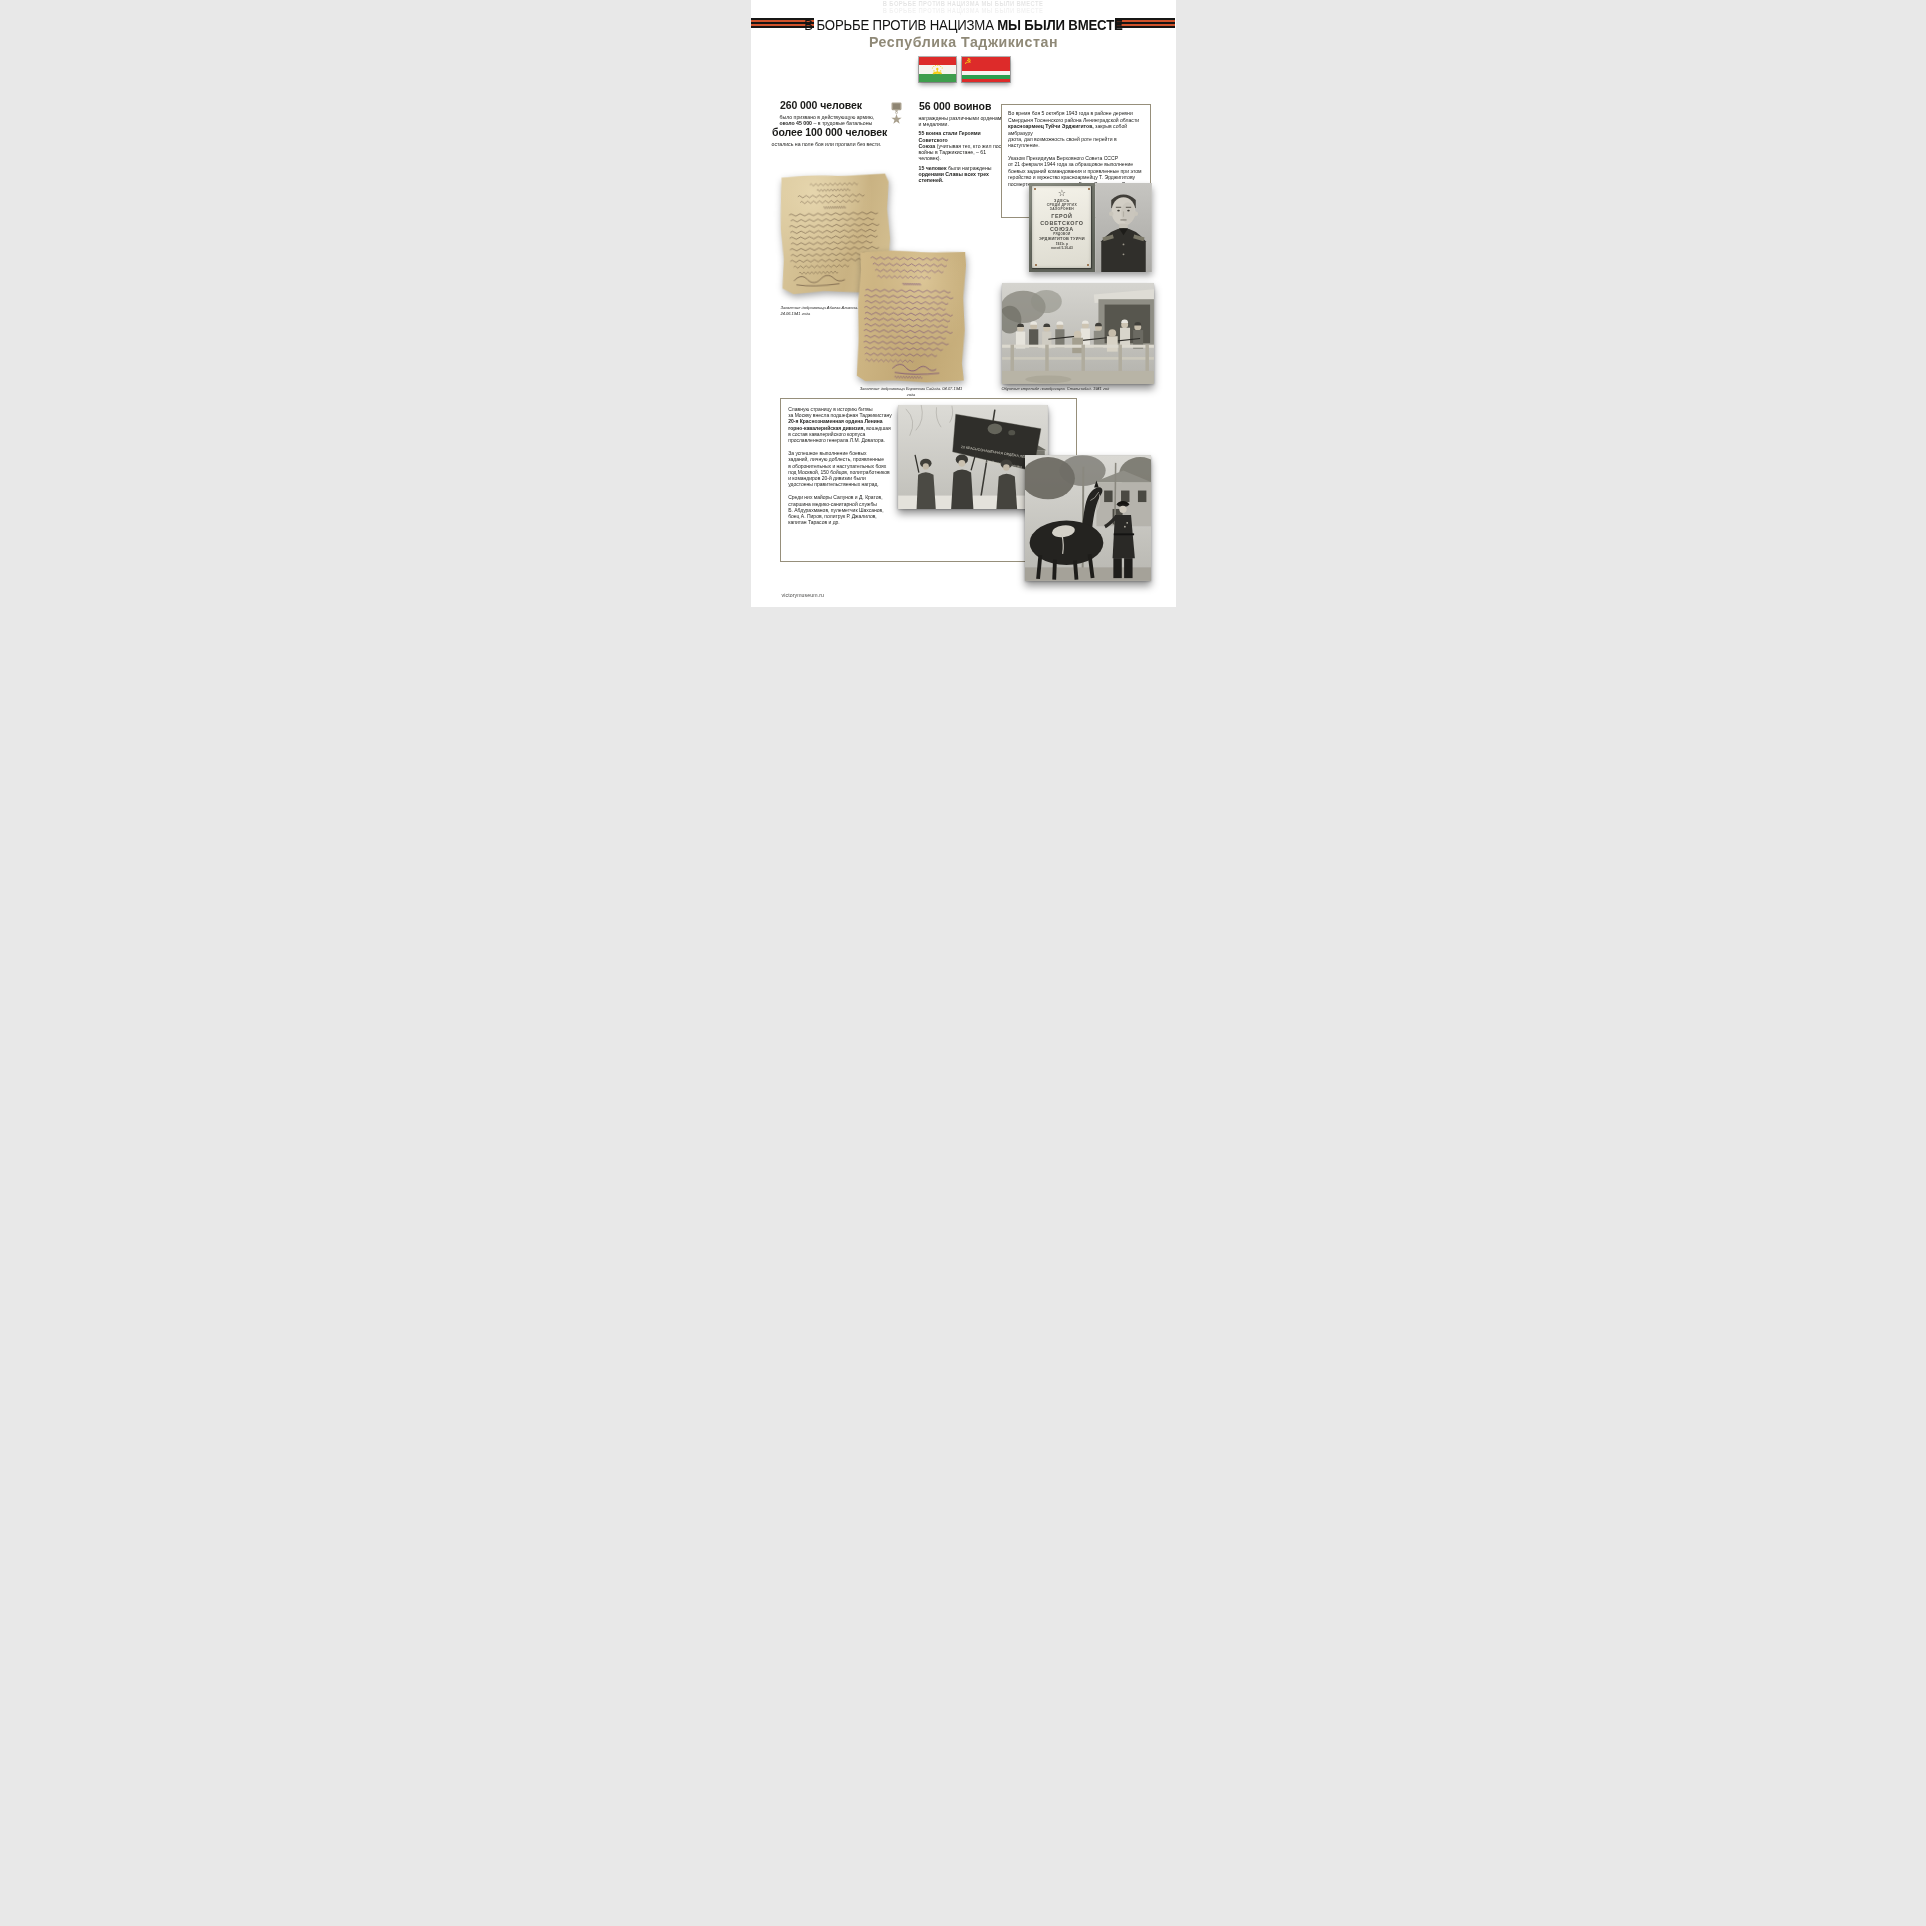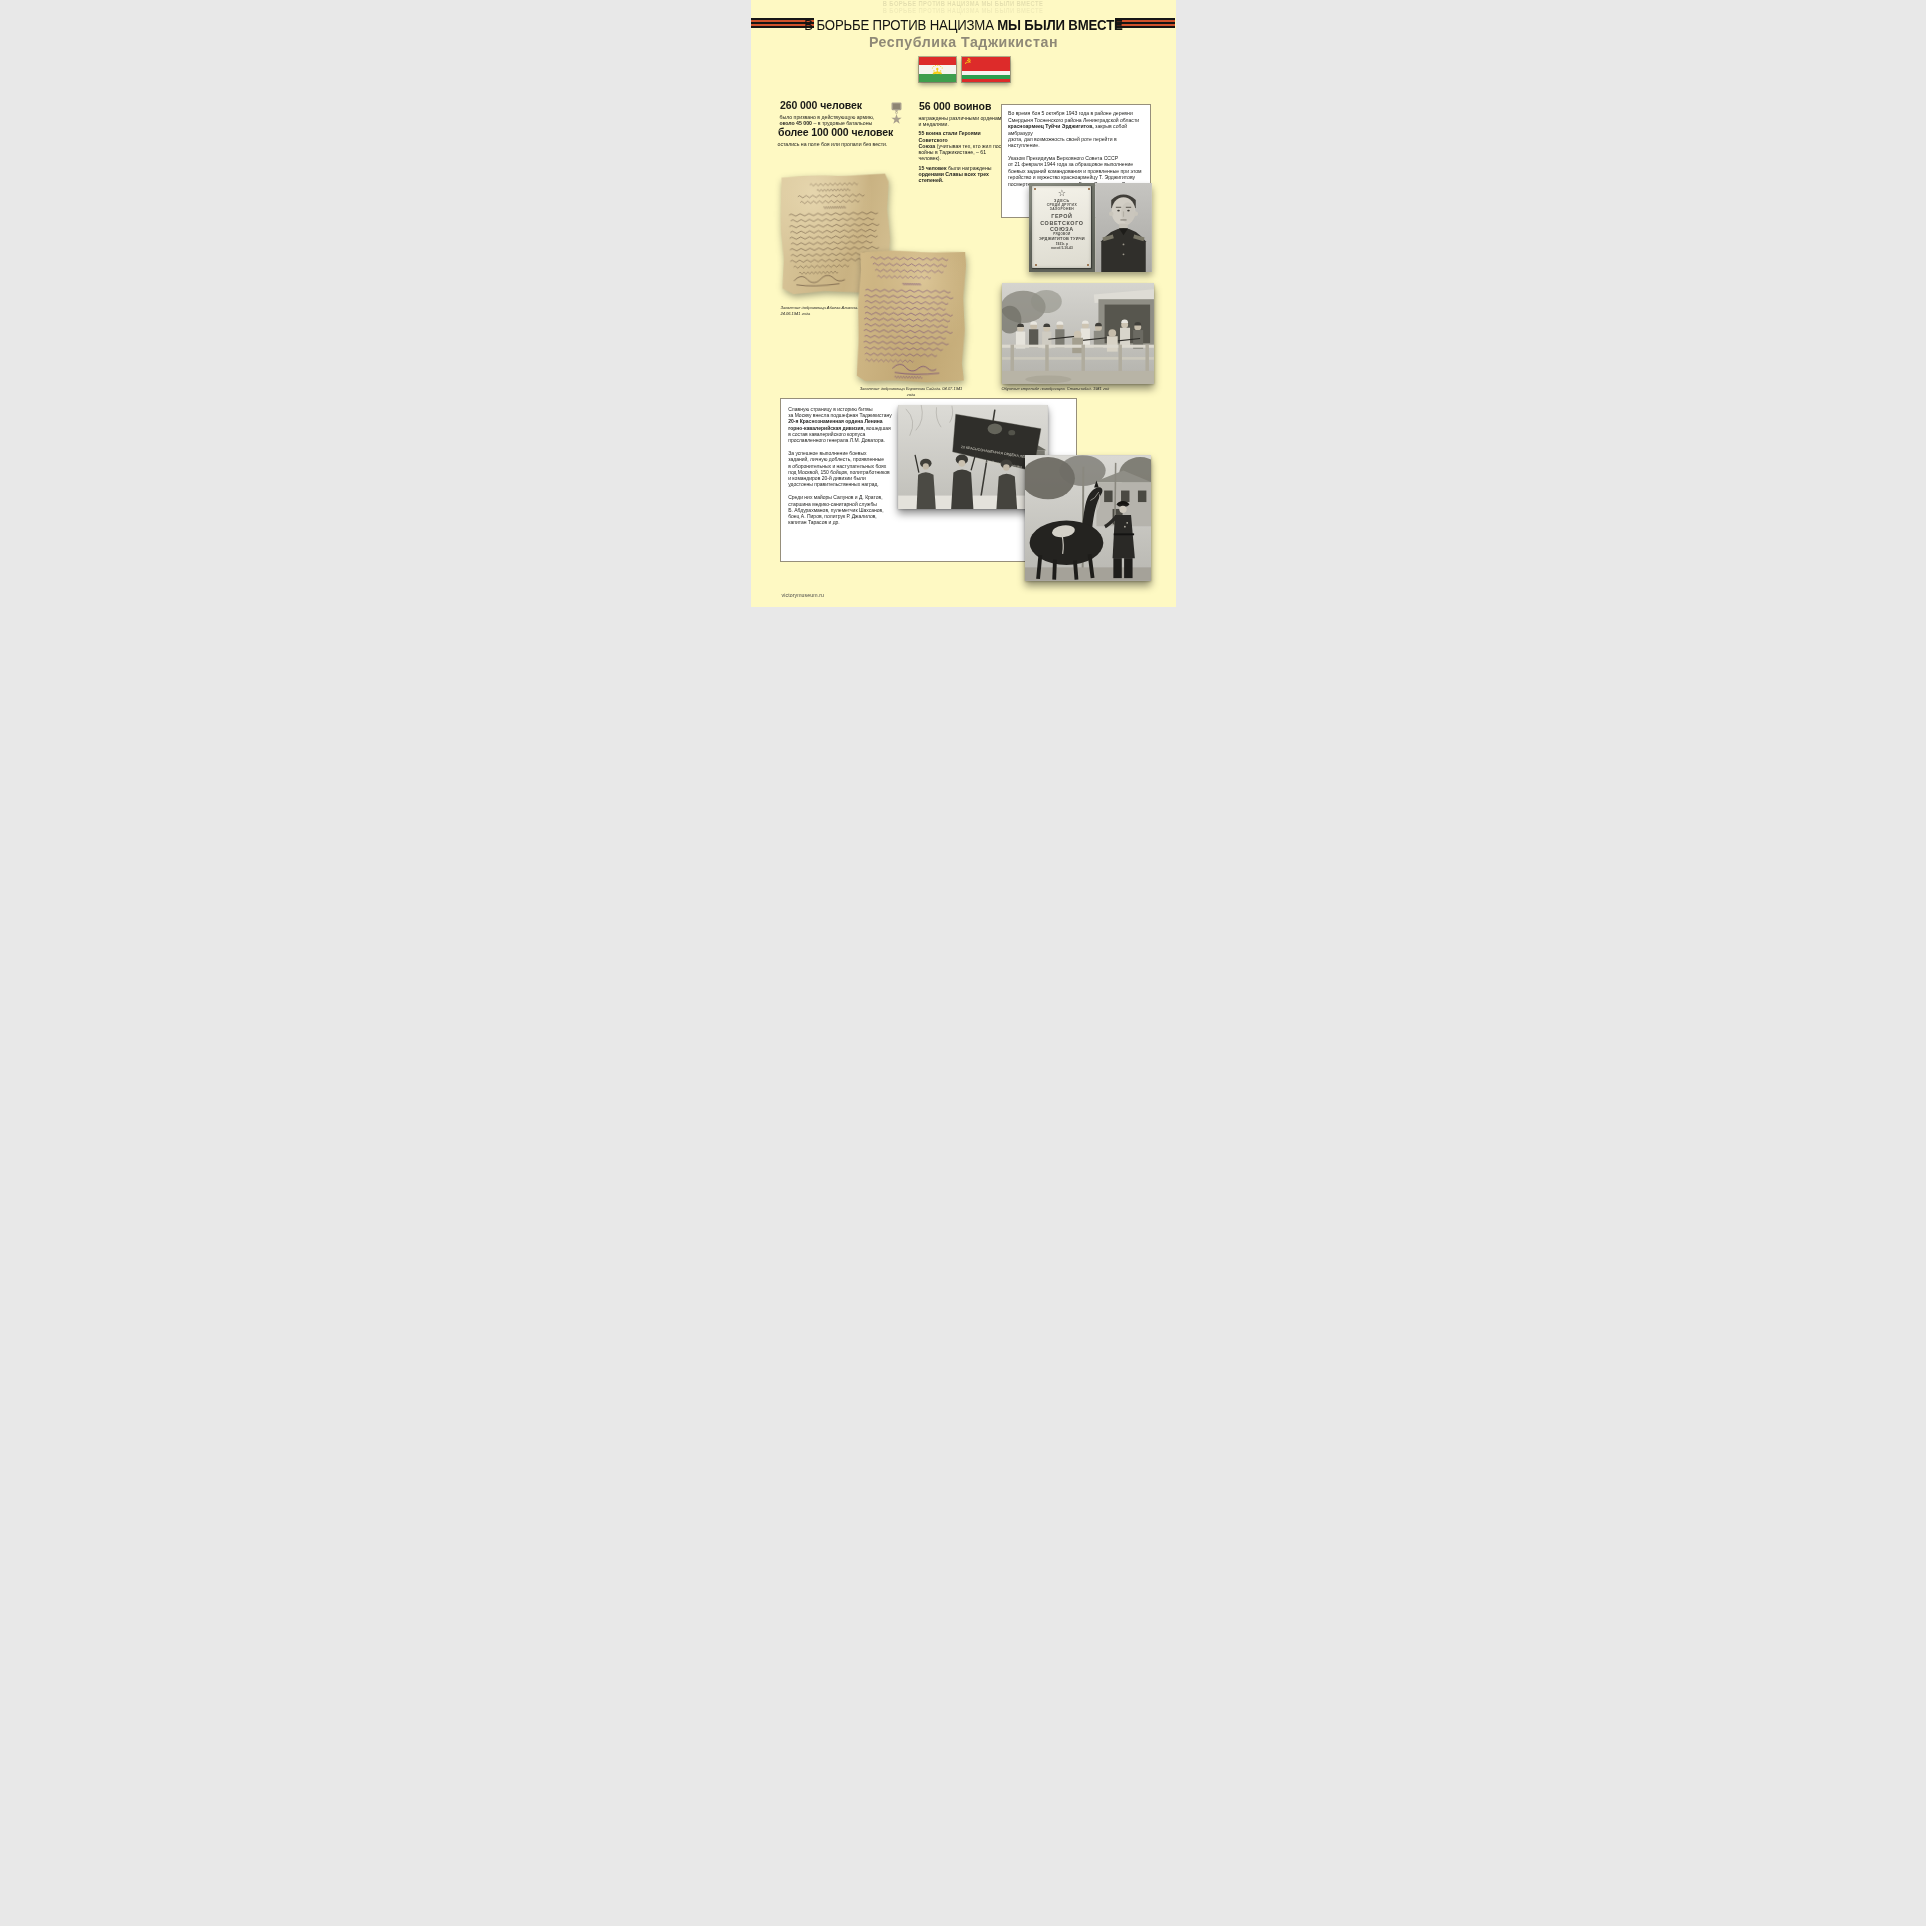--- a/index.html
+++ b/index.html
@@ -1,16 +1,16 @@
 <!DOCTYPE html>
 <html style="font-size:6.2px"><head>
 <meta charset="utf-8">
 <style>
   html,body{margin:0;padding:0;background:#e8e8e8;}
-  .page{position:relative;width:425px;height:607px;background:#fef9c3;overflow:hidden;
+  .page{position:relative;width:425px;height:607px;background:#ffffff;overflow:hidden;
         font-family:"Liberation Sans",sans-serif;color:#1d1d1b;margin:0 auto;}
   .abs{position:absolute;}
   b{font-weight:700;}
   
   .ghost{left:0;right:0;top:1.5px;text-align:center;opacity:.10;filter:blur(0.2px);
          font-weight:700;font-size:5.8px;line-height:5.8px;letter-spacing:0.4px;color:#000;
          transform:scaleY(1.25);white-space:nowrap;}
   .ghost .g2{opacity:.55;}
   .ribbon{top:17.7px;height:10.4px;background:linear-gradient(180deg,
       #161615 0 20%, #cf512b 20% 40%, #161615 40% 60%, #cf512b 60% 80%, #161615 80% 100%);}
@@ -26,21 +26,21 @@
      background:linear-gradient(180deg,#dd2b2a 0 30%,#f6f4ef 30% 70%,#3f9e4d 70% 100%);}
   .flag-ssr{left:211px;top:57px;width:48px;height:25px;
      background:linear-gradient(180deg,#dd2b2a 0 57%,#f6f4ef 57% 73%,#2b9e4f 73% 86%,#dd2b2a 86% 100%);}
   .hs{left:2.7px;top:1.2px;font-family:"DejaVu Sans",sans-serif;font-size:8px;line-height:8px;color:#f7d312;}
   .hs-star{left:5.8px;top:0px;font-family:"DejaVu Sans",sans-serif;font-size:3.1px;color:#f7d312;}
   
   .statnum{font-size:11.2px;font-weight:700;letter-spacing:-0.1px;transform:scaleX(.94);
            transform-origin:left top;line-height:1;white-space:nowrap;color:#1a1a18;}
   .stattext{font-size:5.2px;line-height:6.2px;}
   .col-called{left:29px;top:100px;width:116px;}
-  .col-lost{left:27px;top:127px;width:119px;}
+  .col-lost{left:21px;top:127px;width:119px;}
   .awards-icon{left:139px;top:102px;}
   .col-awards{left:168px;top:101px;width:91px;}
   .aw-sub{margin-top:2.3px;}
   .aw-para{margin-top:3.5px;}
   
   .hero-box{left:250px;top:104px;width:150px;height:114px;border:0.8px solid #968f7b;
             background:#fff;box-sizing:border-box;}
   .hero-box .inner{position:absolute;left:6.5px;top:5.4px;right:3.9px;font-size:5.1px;line-height:6.4px;}
   .hero-p2{margin-top:6.2px;}
   

